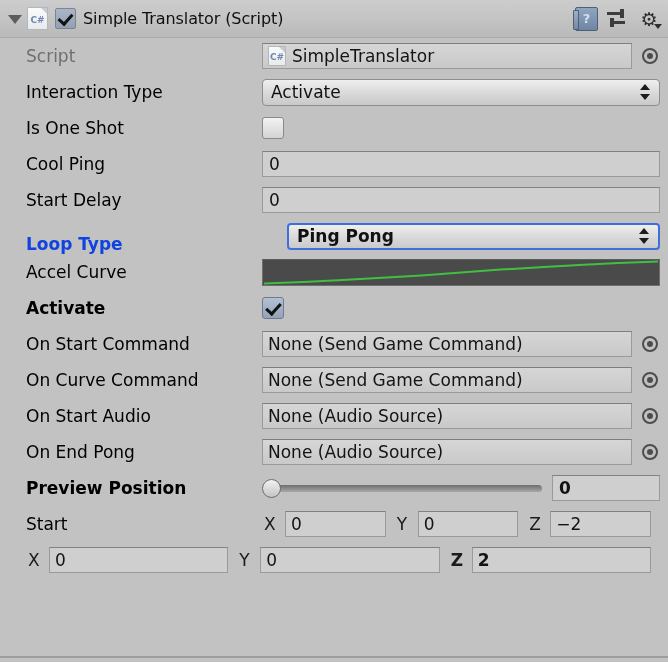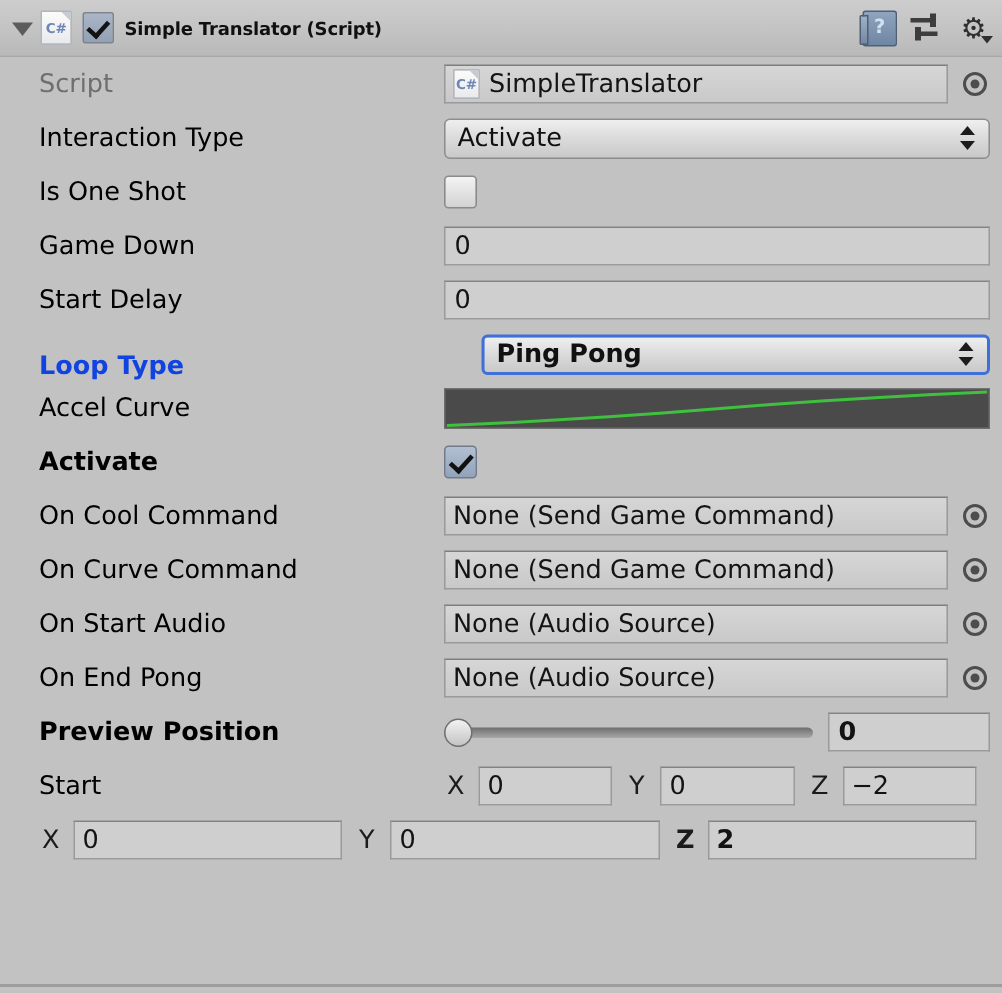--- a/index.html
+++ b/index.html
@@ -83,22 +83,22 @@
   .hdr-check::after {
     content: "";
     position: absolute;
     left: 5px; top: 2px;
     width: 6px; height: 11px;
     border: solid #131313;
     border-width: 0 3.2px 3.2px 0;
     transform: rotate(42deg);
   }
   .comp-title {
-    font-weight: bold;
-    font-size: 12px;
+    font-weight: normal;
+    font-size: 16px;
     color: #101010;
     letter-spacing: -0.1px;
     white-space: nowrap;
   }
   .hdr-spacer { flex: 1 1 auto; }
   .hdr-icons { display: flex; align-items: center; gap: 9px; flex: none; }
 
   .ic-help {
     width: 21px; height: 22px;
     background: linear-gradient(to bottom,#8fa4bd,#6f86a3);
@@ -147,21 +147,20 @@
     border-top: 5px solid #2f2f2f;
   }
 
   
   .row {
     display: flex;
     align-items: center;
     height: 36px;
     padding-left: 26px;
     box-sizing: border-box;
-    gap: 34px;
   }
   .lbl {
     width: 236px;
     flex: none;
     font-size: 17px;
     color: #000000;
     white-space: nowrap;
     overflow: hidden;
   }
   .lbl.bold { font-weight: bold; }
@@ -438,21 +437,21 @@
   </div>
 
   <div class="row">
     <div class="lbl">Is One Shot</div>
     <div class="ctl">
       <div class="cbox"></div>
     </div>
   </div>
 
   <div class="row">
-    <div class="lbl">Game Down</div>
+    <div class="lbl">Cool Ping</div>
     <div class="ctl">
       <div class="field">0</div>
     </div>
   </div>
 
   <div class="row">
     <div class="lbl">Start Delay</div>
     <div class="ctl">
       <div class="field">0</div>
     </div>
@@ -481,21 +480,21 @@
   </div>
 
   <div class="row">
     <div class="lbl bold">Activate</div>
     <div class="ctl">
       <div class="cbox on"></div>
     </div>
   </div>
 
   <div class="row">
-    <div class="lbl">On Cool Command</div>
+    <div class="lbl">On Start Command</div>
     <div class="ctl">
       <div class="objfield">None (Send Game Command)</div>
       <div class="picker"></div>
     </div>
   </div>
 
   <div class="row">
     <div class="lbl">On Curve Command</div>
     <div class="ctl">
       <div class="objfield">None (Send Game Command)</div>

